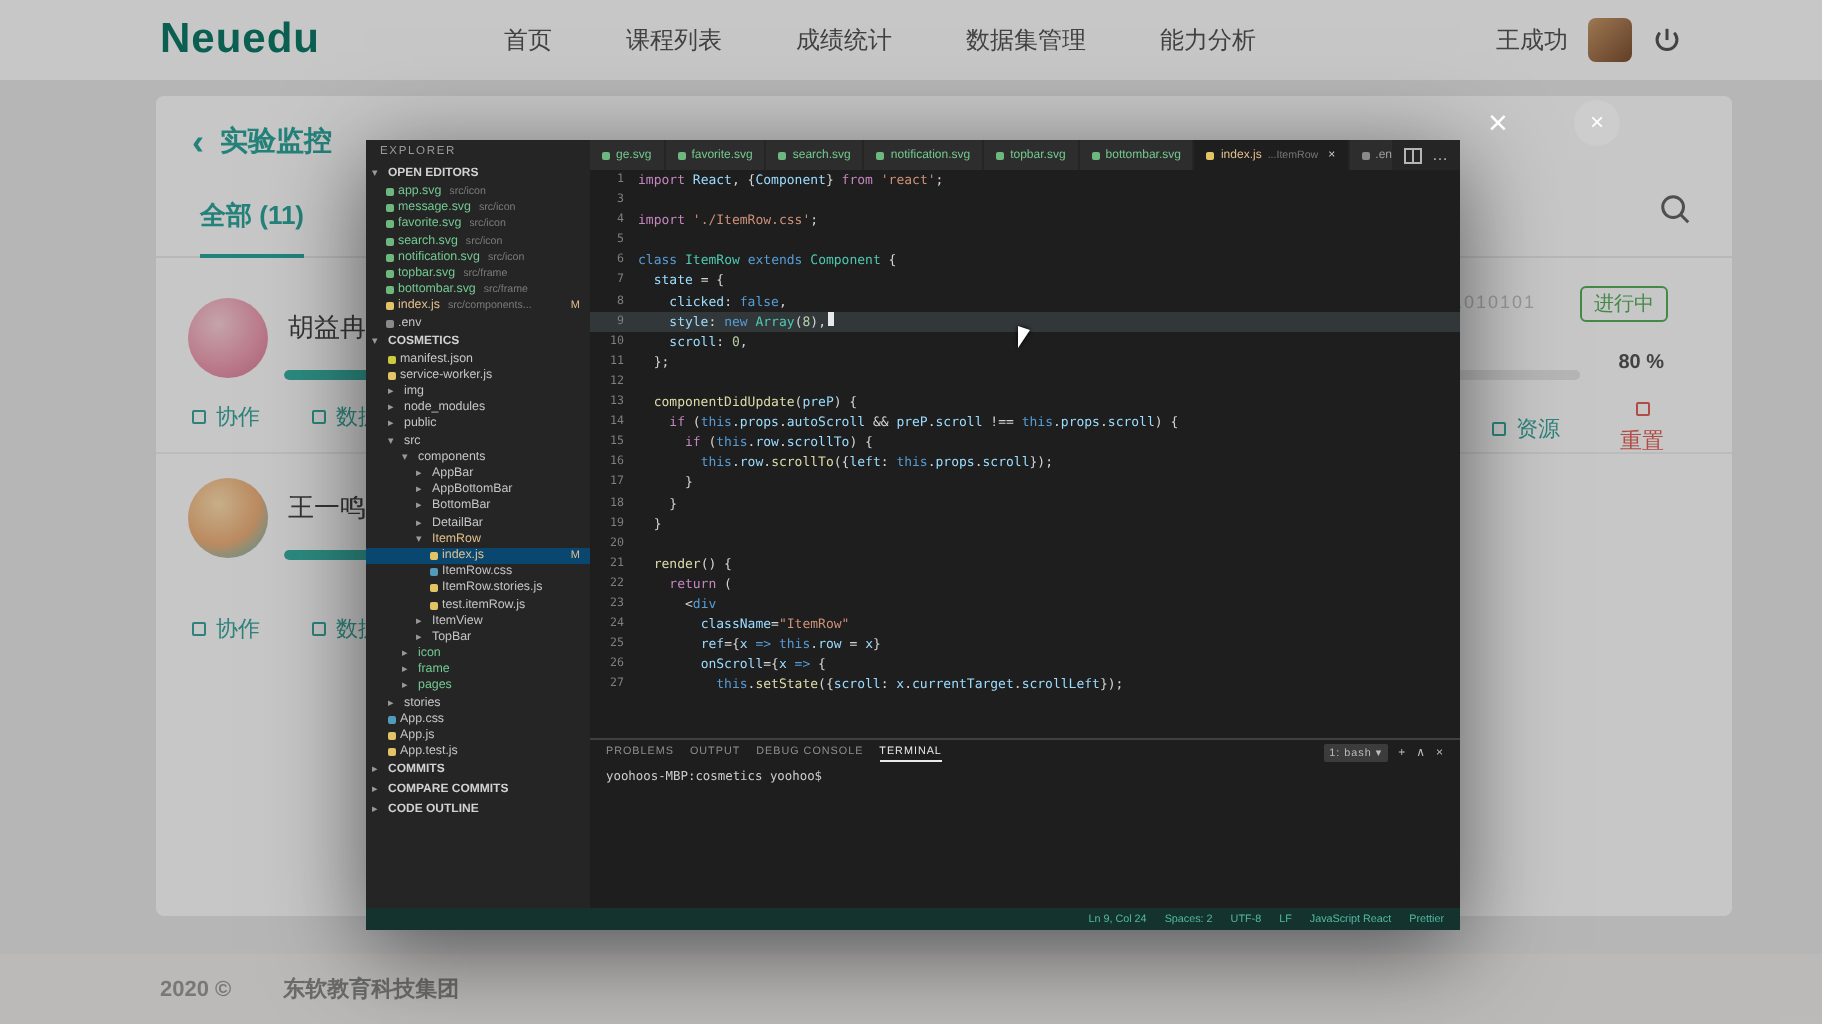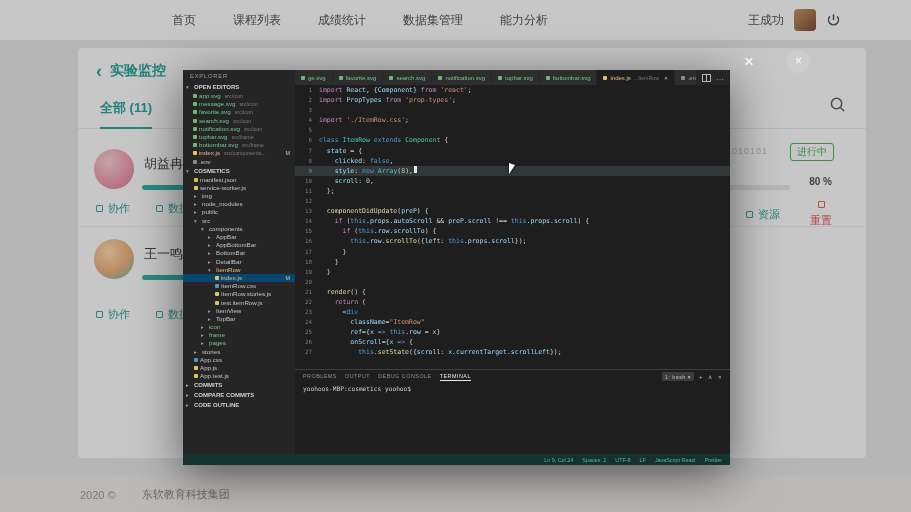--- a/index.html
+++ b/index.html
@@ -51,21 +51,21 @@
   .actions.left{left:18px;}
   .actions.right{right:34px;gap:30px;}
   .row-0 .actions{top:72px;}
   .row-1 .actions{top:80px;}
   .act{display:flex;align-items:center;gap:5px;font-size:11px;color:#3aa89f;}
   .act.danger{color:#e36159;flex-direction:column;}
   .act-ic{width:7px;height:7px;border:1px solid currentColor;border-radius:1px;box-sizing:border-box;}
 
   
   .footer{position:absolute;left:0;right:0;bottom:0;height:35px;background:#f1efed;display:flex;
-          align-items:center;padding:0 80px;box-sizing:border-box;font-size:11px;color:#9a9a9a;z-index:1;}
+          align-items:center;padding:0 80px;box-sizing:border-box;font-size:11px;color:#9a9a9a;z-index:1;font-weight:bold;}
   .f-company{margin-left:26px;color:#8a8a8a;}
   #footer-links{margin-left:auto;display:flex;gap:28px;margin-right:22px;}
   .f-link{color:#666;}
 
   
   .dim{position:absolute;inset:0;background:rgba(0,0,0,.22);z-index:40;}
   .close-x{position:absolute;left:744px;top:52px;z-index:60;color:#fff;font-size:17px;cursor:pointer;}
   .close-circle{position:absolute;left:787px;top:50px;z-index:60;width:23px;height:23px;border-radius:50%;
                 background:#cdcdcd;color:#fff;font-size:12px;line-height:23px;text-align:center;cursor:pointer;}
   .modal{position:absolute;left:183px;top:70px;width:547px;height:395px;z-index:50;
@@ -132,20 +132,21 @@
              border-radius:1px;font-size:5.4px;cursor:pointer;}
   .term-body{flex:1;padding:2px 8px;font-family:"DejaVu Sans Mono",monospace;font-size:6.2px;color:#cccccc;}
 
   .statusbar{flex:none;height:11px;background:#14332e;display:flex;align-items:center;justify-content:flex-end;
              gap:9px;padding:0 8px;font-size:5.4px;color:#53b9a2;}
 </style>
 </head>
 <body>
 
 <header class="topbar">
+  <div class="brand">Neuedu</div>
   <nav class="nav" id="nav">
       <a class="nav-item">首页</a>
       <a class="nav-item">课程列表</a>
       <a class="nav-item">成绩统计</a>
       <a class="nav-item">数据集管理</a>
       <a class="nav-item">能力分析</a>
     </nav>
   <div class="user">
     <span class="username">王成功</span>
     <span class="avatar-sm"></span>
@@ -449,21 +450,20 @@
             </div>
           <div class="tabs-right">
             <span class="split-ic"></span>
             <span class="more-ic">…</span>
           </div>
         </div>
 
         <div class="codearea">
           <div id="code-lines">
               <div class="cline"><span class="lnum">1</span><span><span class="k">import</span><span class="pl"> </span><span class="v">React</span><span class="pl">, {</span><span class="v">Component</span><span class="pl">} </span><span class="k">from</span><span class="pl"> </span><span class="s">'react'</span><span class="pl">;</span></span></div>
-              <div class="cline"><span class="lnum">2</span><span><span class="k">import</span><span class="pl"> </span><span class="v">PropTypes</span><span class="pl"> </span><span class="k">from</span><span class="pl"> </span><span class="s">'prop-types'</span><span class="pl">;</span></span></div>
               <div class="cline"><span class="lnum">3</span><span></span></div>
               <div class="cline"><span class="lnum">4</span><span><span class="k">import</span><span class="pl"> </span><span class="s">'./ItemRow.css'</span><span class="pl">;</span></span></div>
               <div class="cline"><span class="lnum">5</span><span></span></div>
               <div class="cline"><span class="lnum">6</span><span><span class="d">class</span><span class="pl"> </span><span class="cl">ItemRow</span><span class="pl"> </span><span class="d">extends</span><span class="pl"> </span><span class="cl">Component</span><span class="pl"> {</span></span></div>
               <div class="cline"><span class="lnum">7</span><span><span class="pl">  </span><span class="v">state</span><span class="pl"> = {</span></span></div>
               <div class="cline"><span class="lnum">8</span><span><span class="pl">    </span><span class="v">clicked</span><span class="pl">: </span><span class="d">false</span><span class="pl">,</span></span></div>
               <div class="cline current"><span class="lnum">9</span><span><span class="pl">    </span><span class="v">style</span><span class="pl">: </span><span class="d">new</span><span class="pl"> </span><span class="cl">Array</span><span class="pl">(</span><span class="n">8</span><span class="pl">),</span><span class="caret"></span></span></div>
               <div class="cline"><span class="lnum">10</span><span><span class="pl">    </span><span class="v">scroll</span><span class="pl">: </span><span class="n">0</span><span class="pl">,</span></span></div>
               <div class="cline"><span class="lnum">11</span><span><span class="pl">  };</span></span></div>
               <div class="cline"><span class="lnum">12</span><span></span></div>

